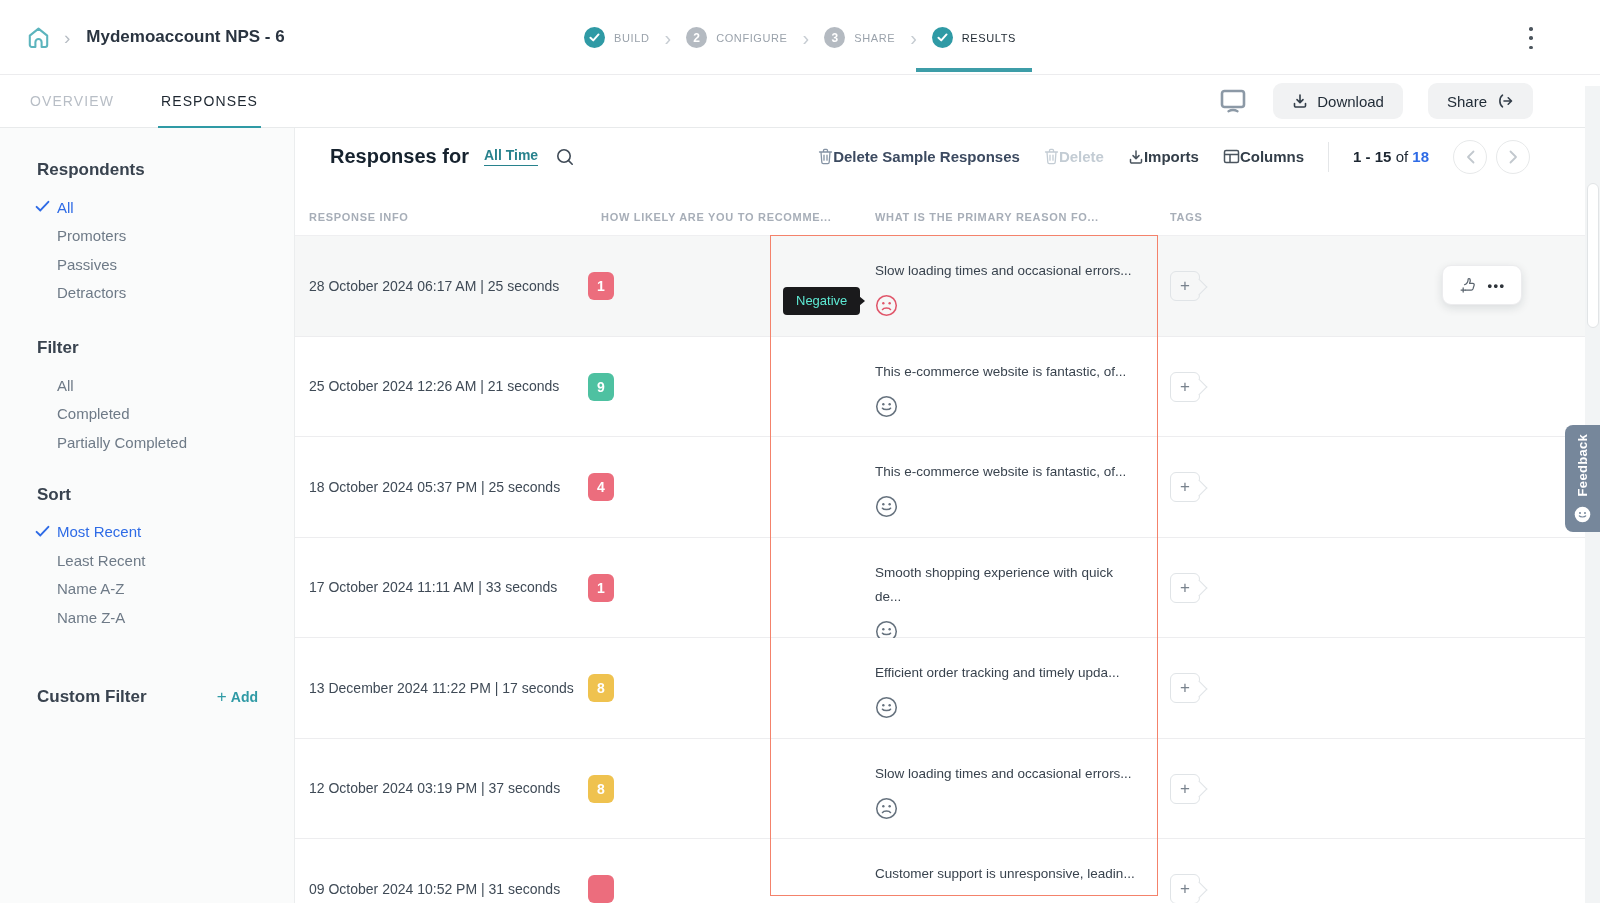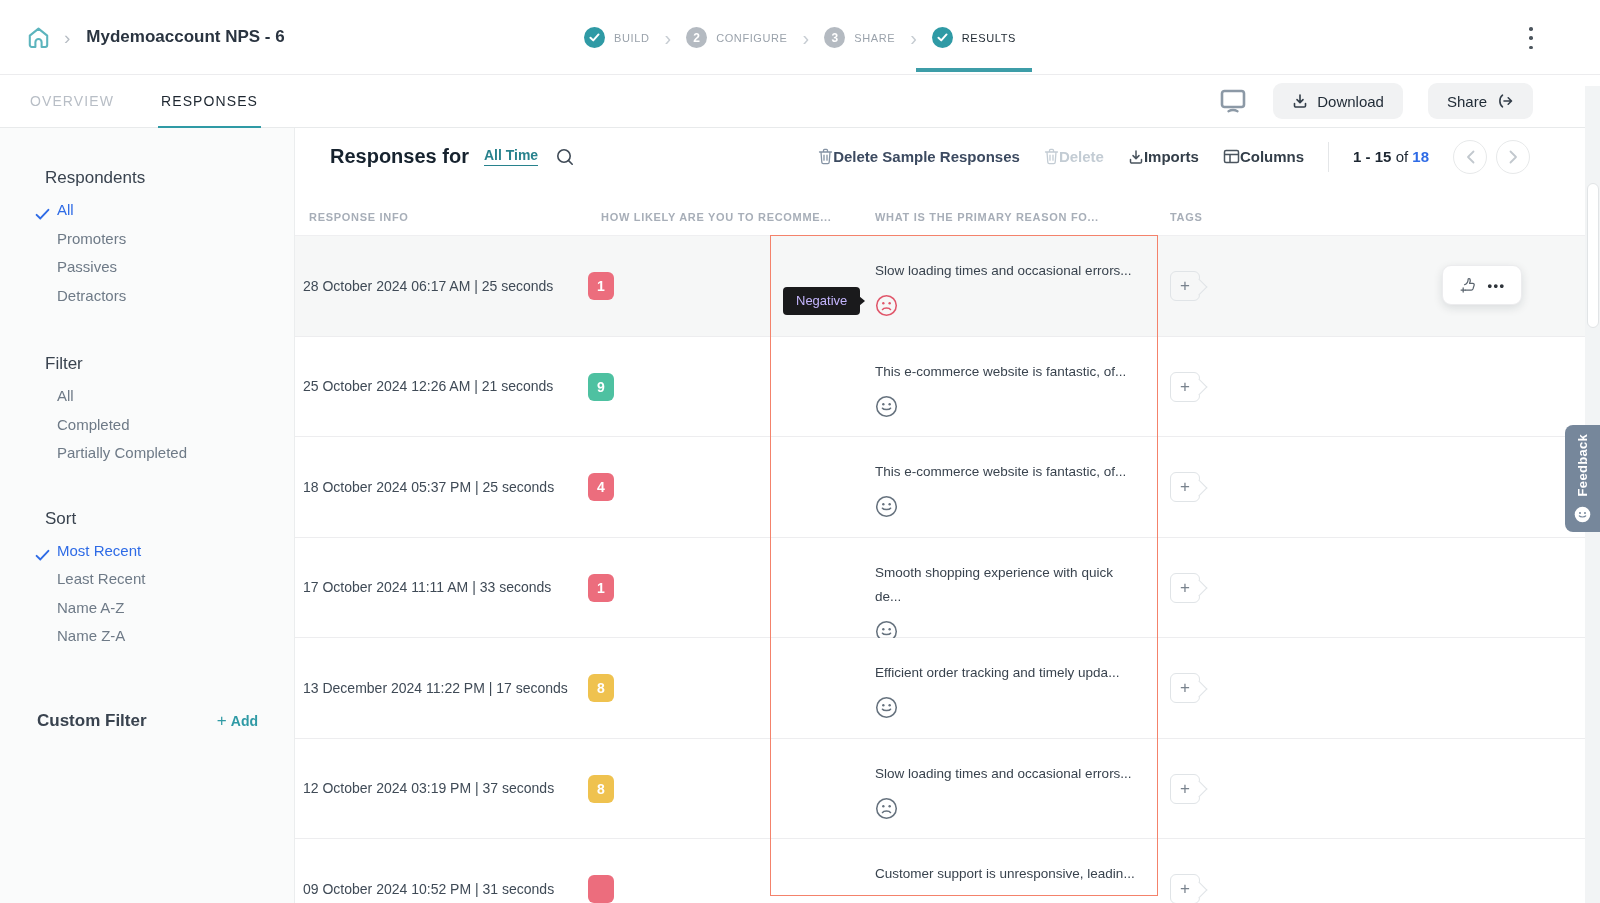--- a/index.html
+++ b/index.html
@@ -34,23 +34,23 @@
   .tab.active{color:#1d2630;}
   .tab.active::after{content:"";position:absolute;left:-3px;right:-3px;bottom:-1px;height:3px;background:#2f9aa5;}
   .tb-actions{margin-left:auto;display:flex;align-items:center;gap:25px;padding-right:67px;}
   .monitor-wrap{width:30px;height:28px;display:flex;align-items:center;justify-content:center;cursor:pointer;}
   .pill-btn{height:36px;padding:17px 19px;border-radius:9px;background:#f1f2f3;border:none;display:flex;
             align-items:center;gap:9px;font-family:inherit;font-size:15px;color:#1f2a35;cursor:pointer;}
 
   
   .sidebar{position:absolute;top:128px;left:0;width:295px;height:775px;background:#fafbfb;
            border-right:1px solid #ebedee;box-sizing:border-box;padding:32px 0 0 37px;}
-  .sb-section h3{margin:8px;font-size:17px;font-weight:normal;color:#39434f;}
+  .sb-section h3{margin:0;font-size:17px;font-weight:bold;color:#39434f;}
   .sb-items{list-style:none;margin:13px 0 0 0;padding:0;}
-  .sb-items li{position:relative;height:28.5px;display:flex;align-items:flex-start;padding-left:20px;
+  .sb-items li{position:relative;height:28.5px;display:flex;align-items:center;padding-left:20px;
                font-size:15px;color:#6e7a87;cursor:pointer;}
   .sb-items li.selected{color:#2e6be6;}
   .sb-items li.selected .chk{position:absolute;left:-2px;top:6px;width:15px;height:15px;}
   .sb-gap1{height:31px;}
   .sb-gap2{height:28px;}
   .custom-filter{margin-top:27px;display:flex;align-items:center;justify-content:space-between;padding-right:36px;}
   .custom-filter h3{margin:0;font-size:17px;font-weight:bold;color:#39434f;}
   .add-link{display:flex;align-items:center;gap:4px;color:#2f9aa5;font-size:14px;font-weight:bold;cursor:pointer;}
   .add-link .plus-glyph{font-size:17px;font-weight:normal;}
 
@@ -73,38 +73,38 @@
   .circle-btn{width:34px;height:34px;border-radius:50%;border:1px solid #e7e9ea;background:#fff;
               display:flex;align-items:center;justify-content:center;cursor:pointer;color:#c2c8ce;font-size:16px;}
 
   
   .col-headers{position:absolute;top:57px;left:0;right:0;height:50px;}
   .col-headers span{position:absolute;top:26px;font-size:11px;font-weight:bold;letter-spacing:.7px;color:#a7aeb8;}
   .ch-0{left:14px;} .ch-1{left:306px;} .ch-2{left:580px;} .ch-3{left:875px;}
   .rows-wrap{position:absolute;top:107px;left:0;width:1305px;height:668px;overflow:hidden;border-top:1px solid #efeff1;}
   .row{position:absolute;left:0;width:100%;height:100.5px;border-bottom:1px solid #ededef;box-sizing:border-box;background:#fff;}
   .row.hovered{background:#f6f7f7;}
-  .cell-info{position:absolute;left:8px;top:0;height:100%;width:286px;display:flex;align-items:center;
+  .cell-info{position:absolute;left:14px;top:0;height:100%;width:286px;display:flex;align-items:center;
              font-size:14px;color:#3f4a56;white-space:nowrap;overflow:hidden;}
   .chip{position:absolute;left:293px;top:36px;min-width:26px;height:28px;border-radius:6px;color:#fff;
         font-size:14px;font-weight:bold;display:flex;align-items:center;justify-content:center;
         padding:0 7px;box-sizing:border-box;}
   .chip-red{background:#ec6d7d;} .chip-green{background:#4ec1a1;} .chip-yellow{background:#efc24f;}
   .cell-reason{position:absolute;left:580px;top:0;width:288px;padding-top:23px;}
   .reason-text{font-size:13.5px;color:#39434e;line-height:24px;}
   .reason-text.wrap{width:238px;}
   .sent-icon{margin-top:11px;width:23px;height:23px;color:#66727e;}
   .sent-icon.alert{color:#e0566a;}
   .tag-add{position:absolute;left:875px;top:35px;width:30px;height:30px;background:#fff;border:1px solid #e0e4e7;
            border-radius:6px;cursor:pointer;padding:0;}
   .tag-add::before{content:"+";position:absolute;left:0;right:0;top:4px;text-align:center;font-size:17px;color:#78828d;}
   .tag-add::after{content:"";position:absolute;right:-6px;top:8.5px;width:11px;height:11px;background:inherit;
                   border-top:1px solid #e0e4e7;border-right:1px solid #e0e4e7;transform:rotate(45deg);}
   .row.hovered .tag-add{background:#f6f7f7;}
-  .neg-tooltip{position:absolute;left:488px;top:51px;background:#1a1a1c;color:#c4b5fd;font-size:13px;
+  .neg-tooltip{position:absolute;left:488px;top:51px;background:#1a1a1c;color:#5eead4;font-size:13px;
                padding:6px 13px 7px;border-radius:4px;z-index:7;white-space:nowrap;}
   .neg-tooltip::after{content:"";position:absolute;right:-5px;top:50%;margin-top:-5px;
                border-left:6px solid #1a1a1c;border-top:5px solid transparent;border-bottom:5px solid transparent;}
   .row-actions{position:absolute;left:1147px;top:29px;width:78px;height:38px;background:#fff;border:1px solid #ececee;
                border-radius:9px;box-shadow:0 3px 10px rgba(20,30,40,.12);display:flex;align-items:center;
                justify-content:center;gap:9px;z-index:5;cursor:pointer;}
   .dots-icon{font-size:13px;letter-spacing:1.5px;color:#2f353b;font-weight:bold;}
   .red-box{position:absolute;left:475px;top:107px;width:388px;height:661px;border:1.5px solid #f4826b;
            pointer-events:none;z-index:6;box-sizing:border-box;}
 

